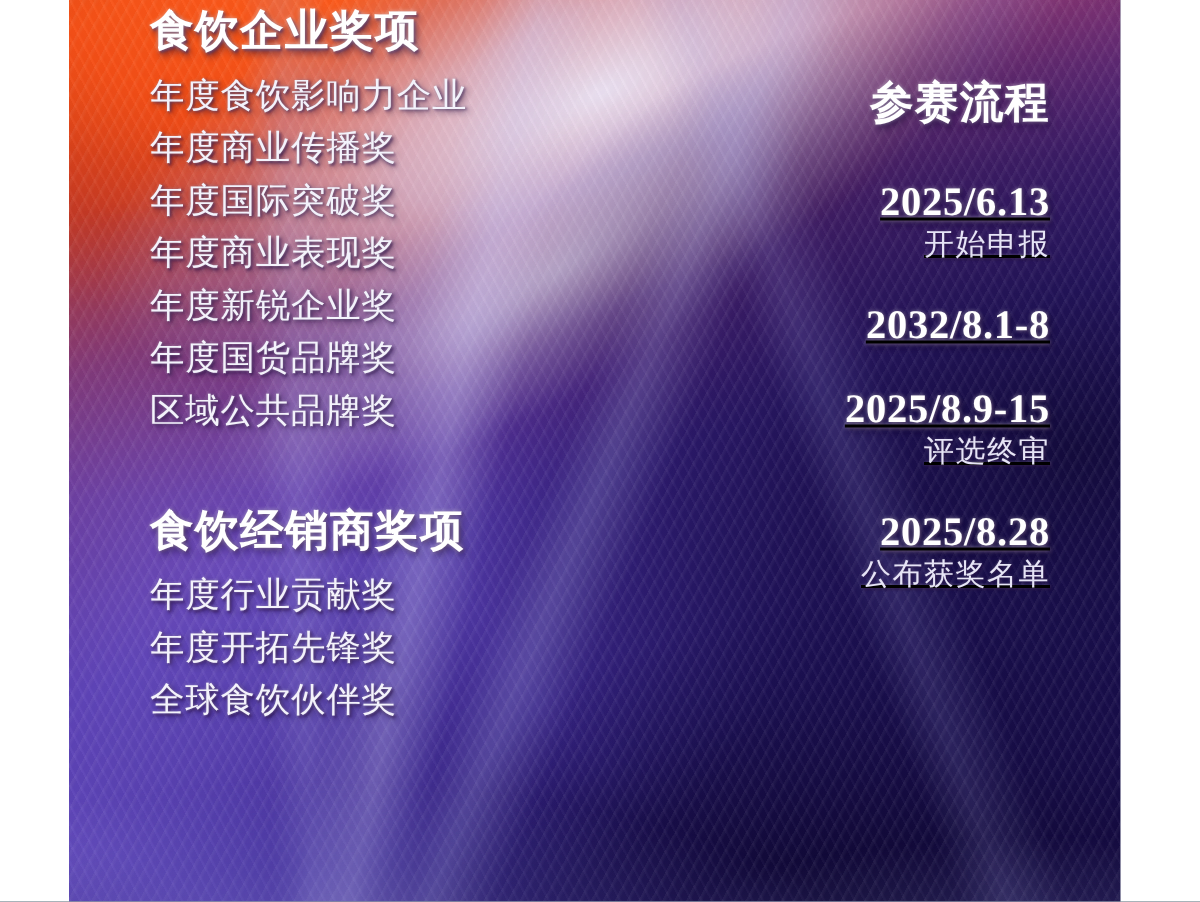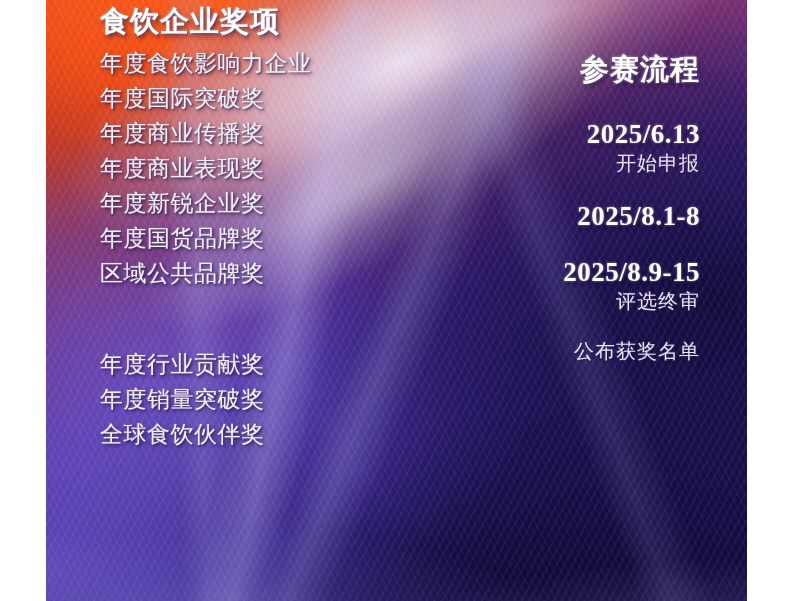--- a/index.html
+++ b/index.html
@@ -157,21 +157,21 @@
     color: #f3f2fb;
     letter-spacing: 0.5px;
     white-space: nowrap;
     text-shadow:
       0 0 2px rgba(255,255,255,0.40),
       1px 1px 2px rgba(35,8,65,0.8),
       2px 2px 4px rgba(18,5,46,0.55);
   }
 
   .timeline { }
-  .tl-item { margin-bottom: 24px; }
+  .tl-item { margin-bottom: 24px; text-decoration: underline; }
   .tl-date {
     font-family: "Liberation Serif", "DejaVu Serif", serif;
     font-weight: bold;
     font-size: 27px;
     line-height: 32px;
     color: #ffffff;
     letter-spacing: 0.5px;
     text-shadow:
       0 0 3px rgba(255,255,255,0.5),
       1px 1px 2px rgba(30,8,60,0.8),
@@ -211,62 +211,64 @@
   <div class="margin-strip margin-right"></div>
 
   <div class="col col-left">
 
     <div style="height:6px"></div>
     <div class="section-title">食饮企业奖项</div>
 
     <div style="height:8px"></div>
     <ul class="award-list">
       <li>年度食饮影响力企业</li>
+      <li>年度商业传播奖</li>
       <li>年度国际突破奖</li>
-      <li>年度商业传播奖</li>
       <li>年度商业表现奖</li>
       <li>年度新锐企业奖</li>
       <li>年度国货品牌奖</li>
       <li>区域公共品牌奖</li>
     </ul>
 
     <div style="height:48px"></div>
+    <div class="section-title">食饮经销商奖项</div>
 
     <div style="height:8px"></div>
     <ul class="award-list">
       <li>年度行业贡献奖</li>
-      <li>年度销量突破奖</li>
+      <li>年度开拓先锋奖</li>
       <li>全球食饮伙伴奖</li>
     </ul>
   </div>
 
   <div class="col col-right">
 
     <div style="height:6px"></div>
     <div class="section-title">参赛流程</div>
 
     <div style="height:32px"></div>
     <div class="timeline">
 
       <div class="tl-item">
         <div class="tl-date">2025/6.13</div>
         <div class="tl-label">开始申报</div>
       </div>
 
 
       <div class="tl-item">
-        <div class="tl-date">2025/8.1-8</div>
+        <div class="tl-date">2032/8.1-8</div>
       </div>
 
       <div class="tl-item">
         <div class="tl-date">2025/8.9-15</div>
         <div class="tl-label">评选终审</div>
       </div>
 
       <div class="tl-item">
+        <div class="tl-date">2025/8.28</div>
         <div class="tl-label">公布获奖名单</div>
       </div>
 
       <div class="tl-item">
       </div>
 
     </div>
   </div>
 
 </div>

